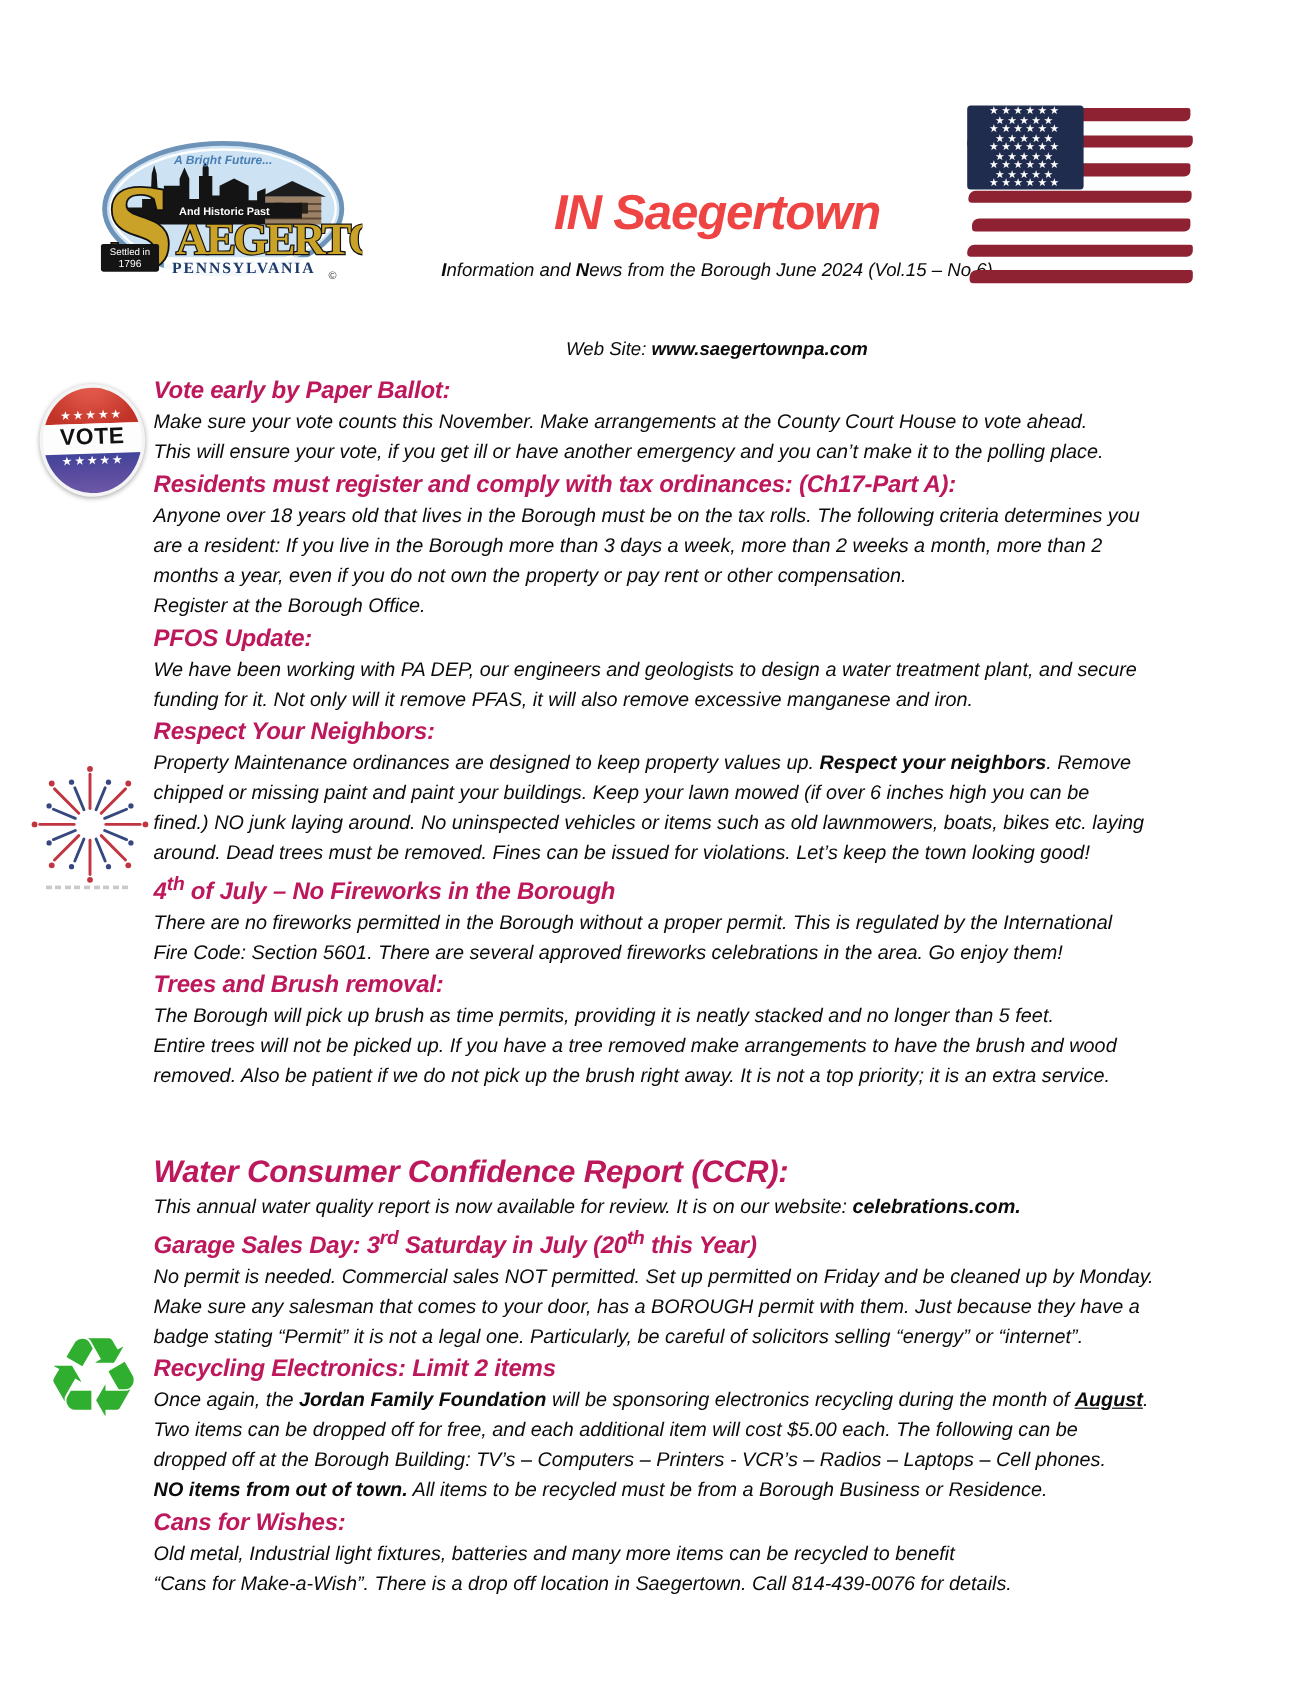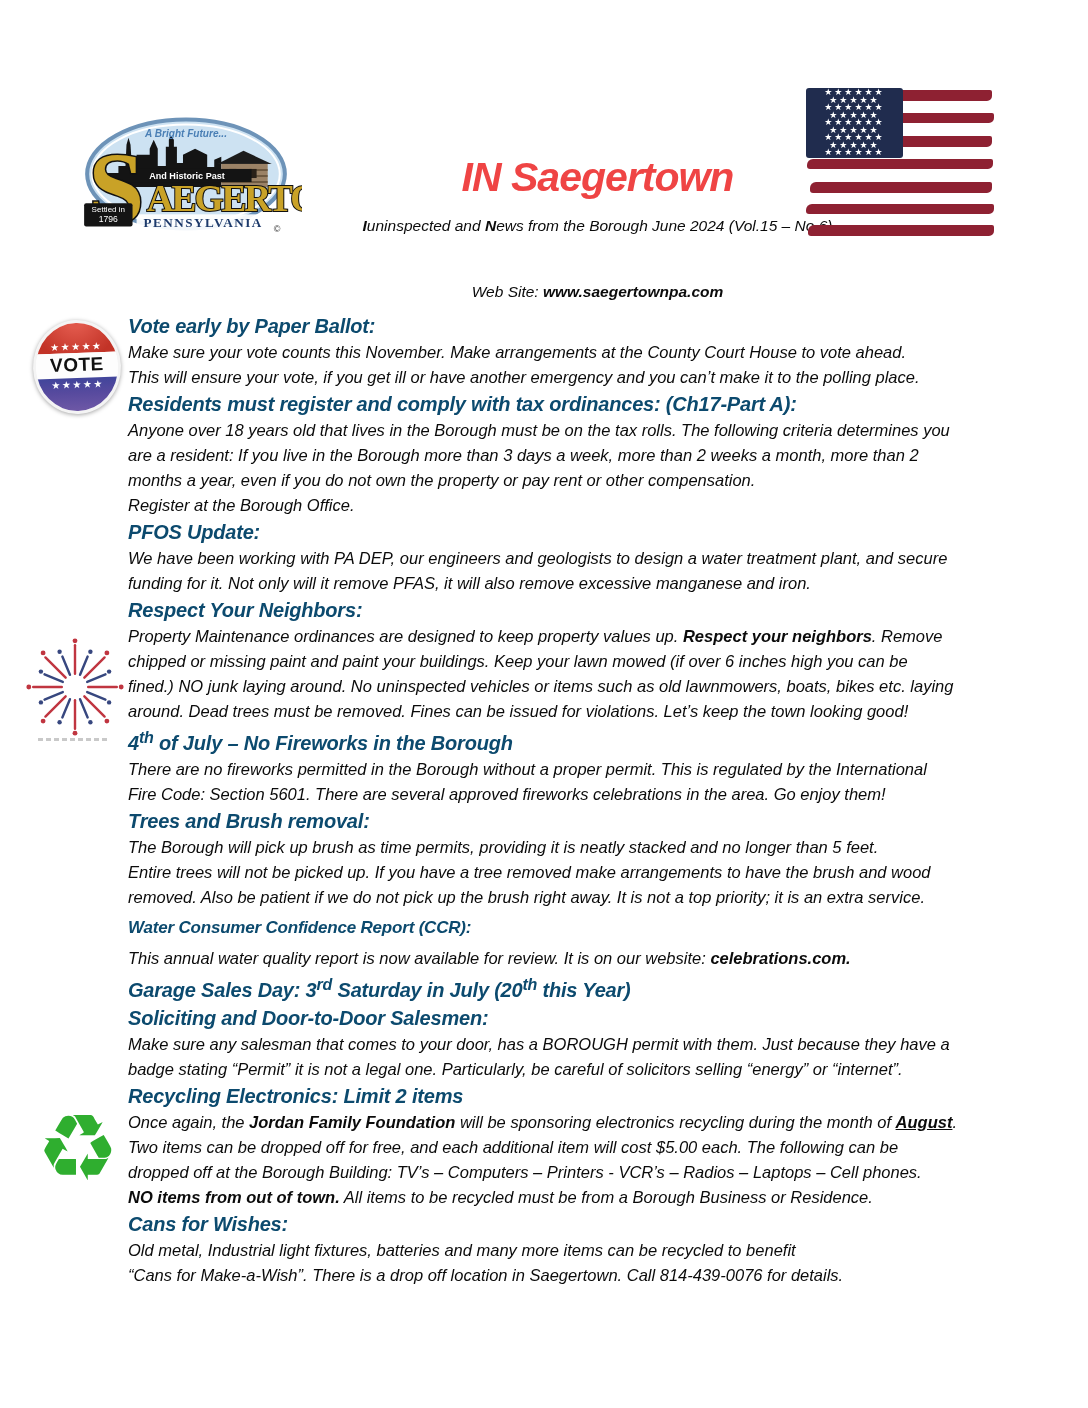--- a/index.html
+++ b/index.html
@@ -24,22 +24,22 @@
   .stripe:nth-of-type(5){top:94px;left:2%;width:96%;}
   .stripe:nth-of-type(6){top:116px;left:0;width:99%;height:10px;}
   .stripe:nth-of-type(7){top:137px;left:1%;width:98%;}
   .canton{position:absolute;left:0;top:0;width:51%;height:47%;background:#202c4e;
           display:flex;align-items:center;justify-content:center;border-radius:3px;}
   .canton .stars{white-space:pre-line;text-align:center;color:#fff;
           font-size:9px;line-height:7.5px;letter-spacing:2px;}
 
   
   .content{position:absolute;left:128px;top:312px;width:935px;}
-  .h{font:italic bold 20px/28px "Liberation Sans",sans-serif;margin:0;color:#0c4a6e;letter-spacing:-0.2px;}
-  .h.big{font-size:17px;line-height:36px;}
+  .h{font:italic bold 20px/28px "Liberation Sans",sans-serif;margin:0;color:#be185d;letter-spacing:-0.2px;}
+  .h.big{font-size:26px;line-height:36px;margin-top:48px;}
   .h .sup{font-size:16px;vertical-align:7px;}
   .p{font:italic 16.5px/25px "Liberation Sans",sans-serif;margin:0;white-space:pre-line;}
 
   
   .vote{position:absolute;left:33px;top:320px;width:82px;height:88px;border-radius:50%;
         overflow:hidden;border:3px solid #f4f4f4;box-shadow:0 1px 4px rgba(0,0,0,.35);
         transform:rotate(-2deg);background:#fff;}
   .vband{display:flex;align-items:center;justify-content:center;}
   .vred{height:34%;background:radial-gradient(circle at 50% -20%,#e0574a 20%,#c23327 80%);align-items:flex-end;}
   .vstars{color:#fff;font-size:10px;line-height:13px;letter-spacing:1.5px;}
@@ -88,21 +88,21 @@
 
       <rect x="14" y="92" width="48" height="23" rx="2" fill="#141414"></rect>
       <text x="38" y="101" text-anchor="middle" font-size="8" fill="#ffffff">Settled in</text>
       <text x="38" y="111" text-anchor="middle" font-size="8.5" fill="#ffffff">1796</text>
       <text x="202" y="121" font-size="9" fill="#333333">©</text>
     </svg>
   </div>
 
   <div class="titleblock">
     <div class="title">IN Saegertown</div>
-    <div class="sub1"><span class="b">I</span><span>uninspected and </span><span class="b">N</span><span>ews from the Borough June 2024 (Vol.15 – No.6)</span></div>
+    <div class="sub1"><span class="b">I</span><span>nformation and </span><span class="b">N</span><span>ews from the Borough June 2024 (Vol.15 – No.6)</span></div>
     <div class="sub2"><span>Web Site: </span><span class="b">www.saegertownpa.com</span></div>
   </div>
 
   <div class="flag">
     <div class="stripe"></div>
     <div class="stripe"></div>
     <div class="stripe"></div>
     <div class="stripe"></div>
     <div class="stripe"></div>
     <div class="stripe"></div>
@@ -221,24 +221,24 @@
 removed. Also be patient if we do not pick up the brush right away. It is not a top priority; it is an extra service.</span></p>
     </section>
 
     <section>
       <h2 class="h big"><span>Water Consumer Confidence Report (CCR):</span></h2>
       <p class="p"><span>This annual water quality report is now available for review. It is on our website: </span><span class="b">celebrations.com.</span></p>
     </section>
 
     <section>
       <h2 class="h"><span>Garage Sales Day: 3</span><span class="sup">rd</span><span> Saturday in July (20</span><span class="sup">th</span><span> this Year)</span></h2>
-    </section>
-
-    <section>
-      <h2 class="h"><span>Soliciting and Door-to-Door Salesmen:</span></h2>
+      <p class="p"><span>No permit is needed. Commercial sales NOT permitted. Set up permitted on Friday and be cleaned up by Monday.</span></p>
+    </section>
+
+    <section>
       <p class="p"><span>Make sure any salesman that comes to your door, has a BOROUGH permit with them. Just because they have a
 badge stating “Permit” it is not a legal one. Particularly, be careful of solicitors selling “energy” or “internet”.</span></p>
     </section>
 
     <section>
       <h2 class="h"><span>Recycling Electronics: Limit 2 items</span></h2>
       <p class="p"><span>Once again, the </span><span class="b">Jordan Family Foundation</span><span> will be sponsoring electronics recycling during the month of </span><span class="b u">August</span><span>.
 Two items can be dropped off for free, and each additional item will cost $5.00 each. The following can be
 dropped off at the Borough Building: TV’s – Computers – Printers -  VCR’s – Radios – Laptops – Cell phones.</span></p>
       <p class="p"><span class="b">NO items from out of town.</span><span> All items to be recycled must be from a Borough Business or Residence.</span></p>

